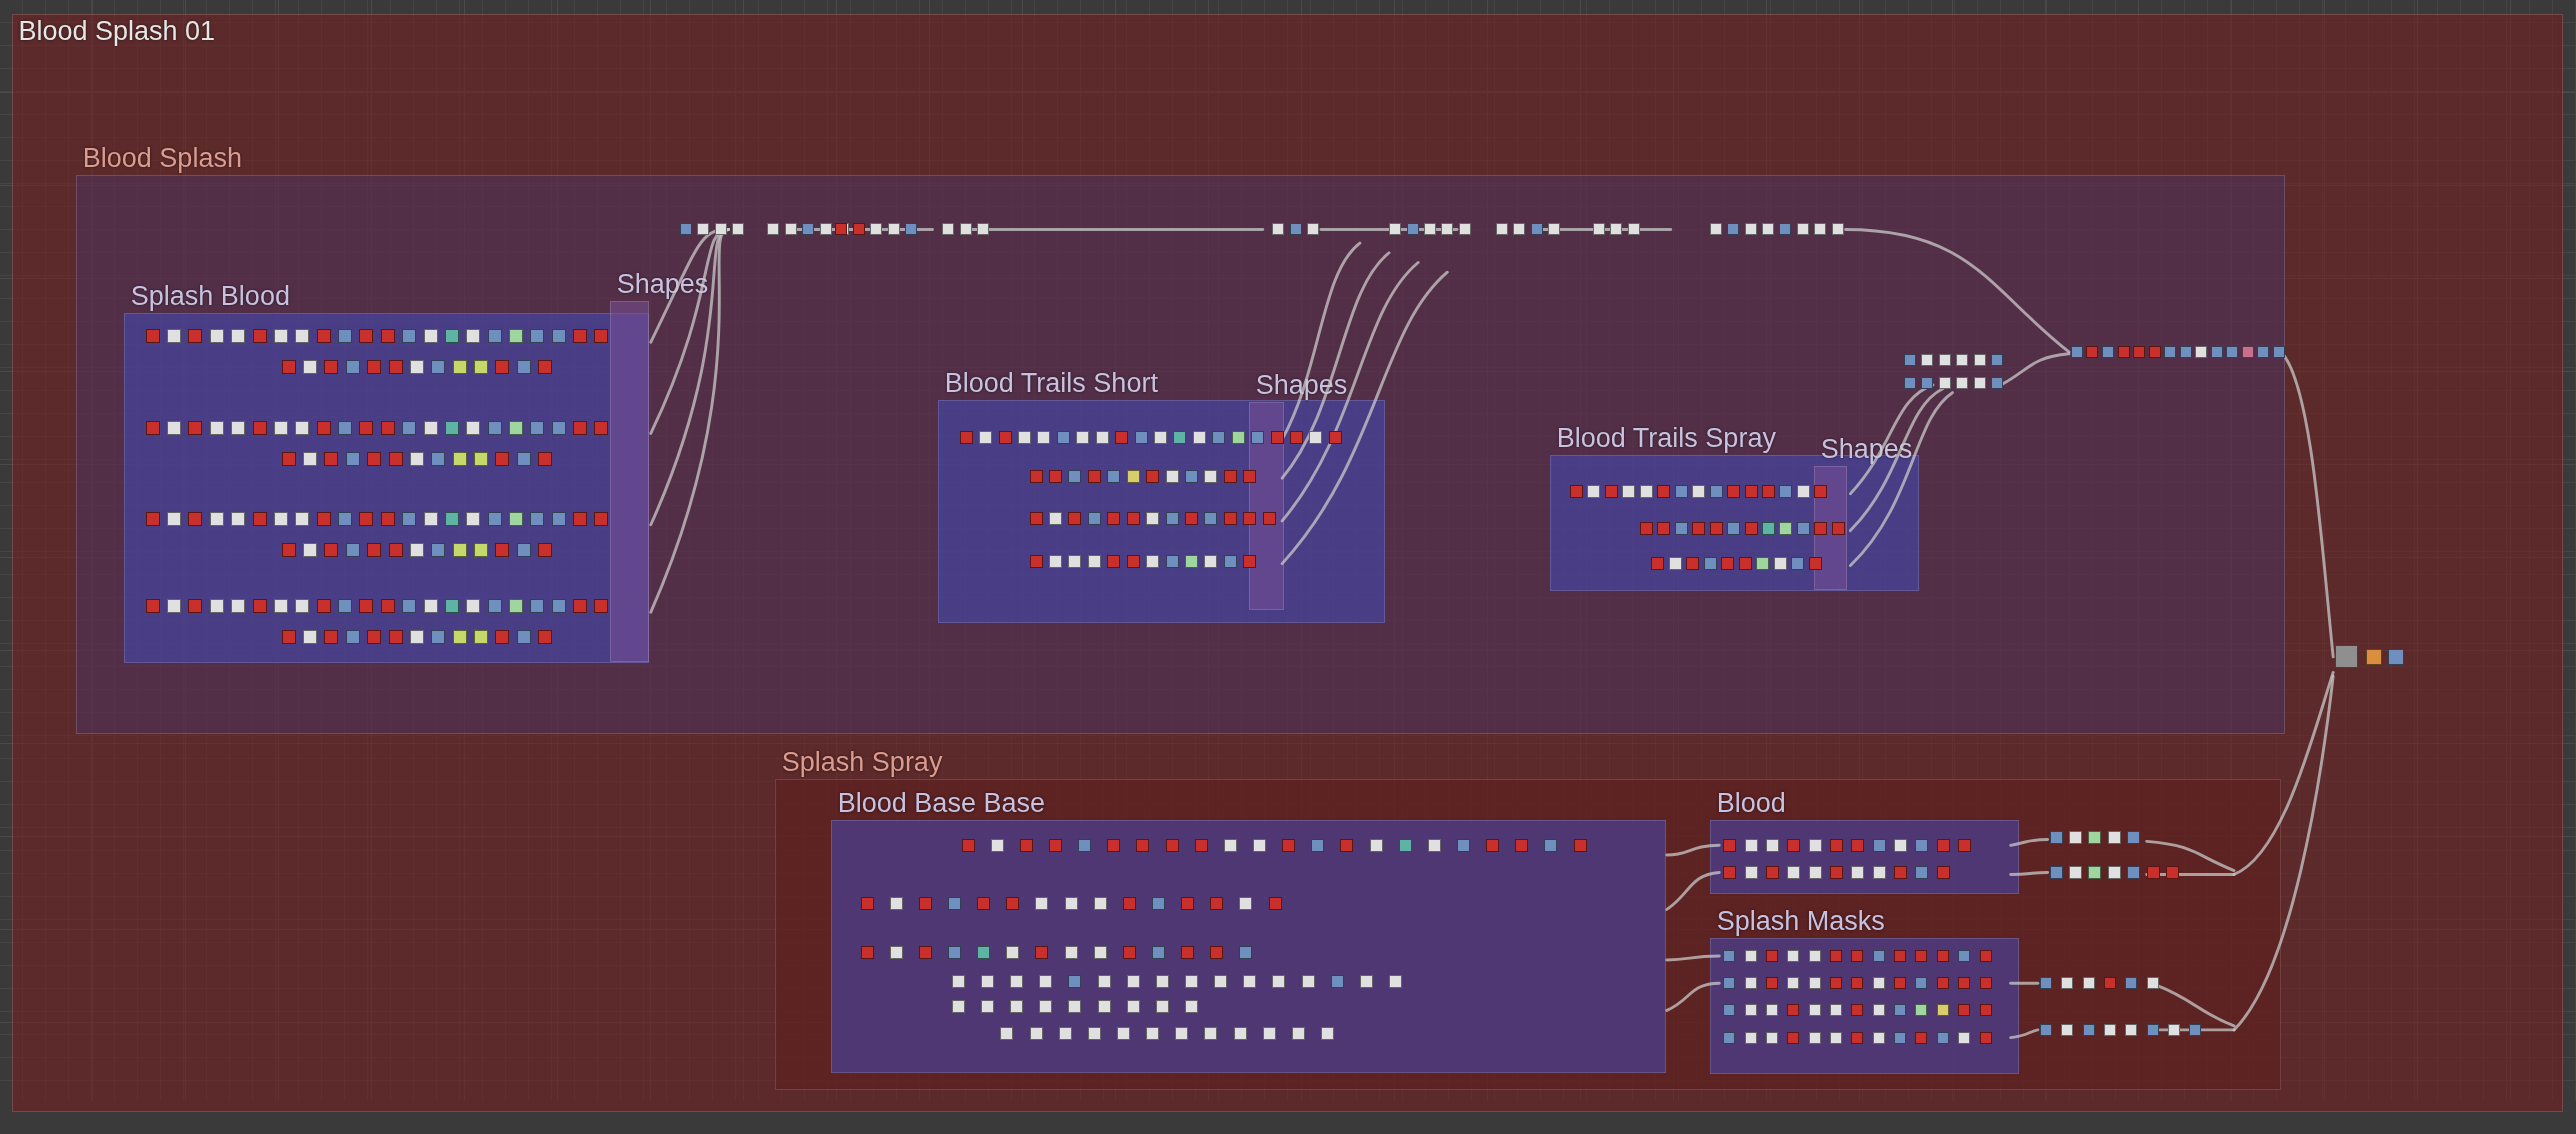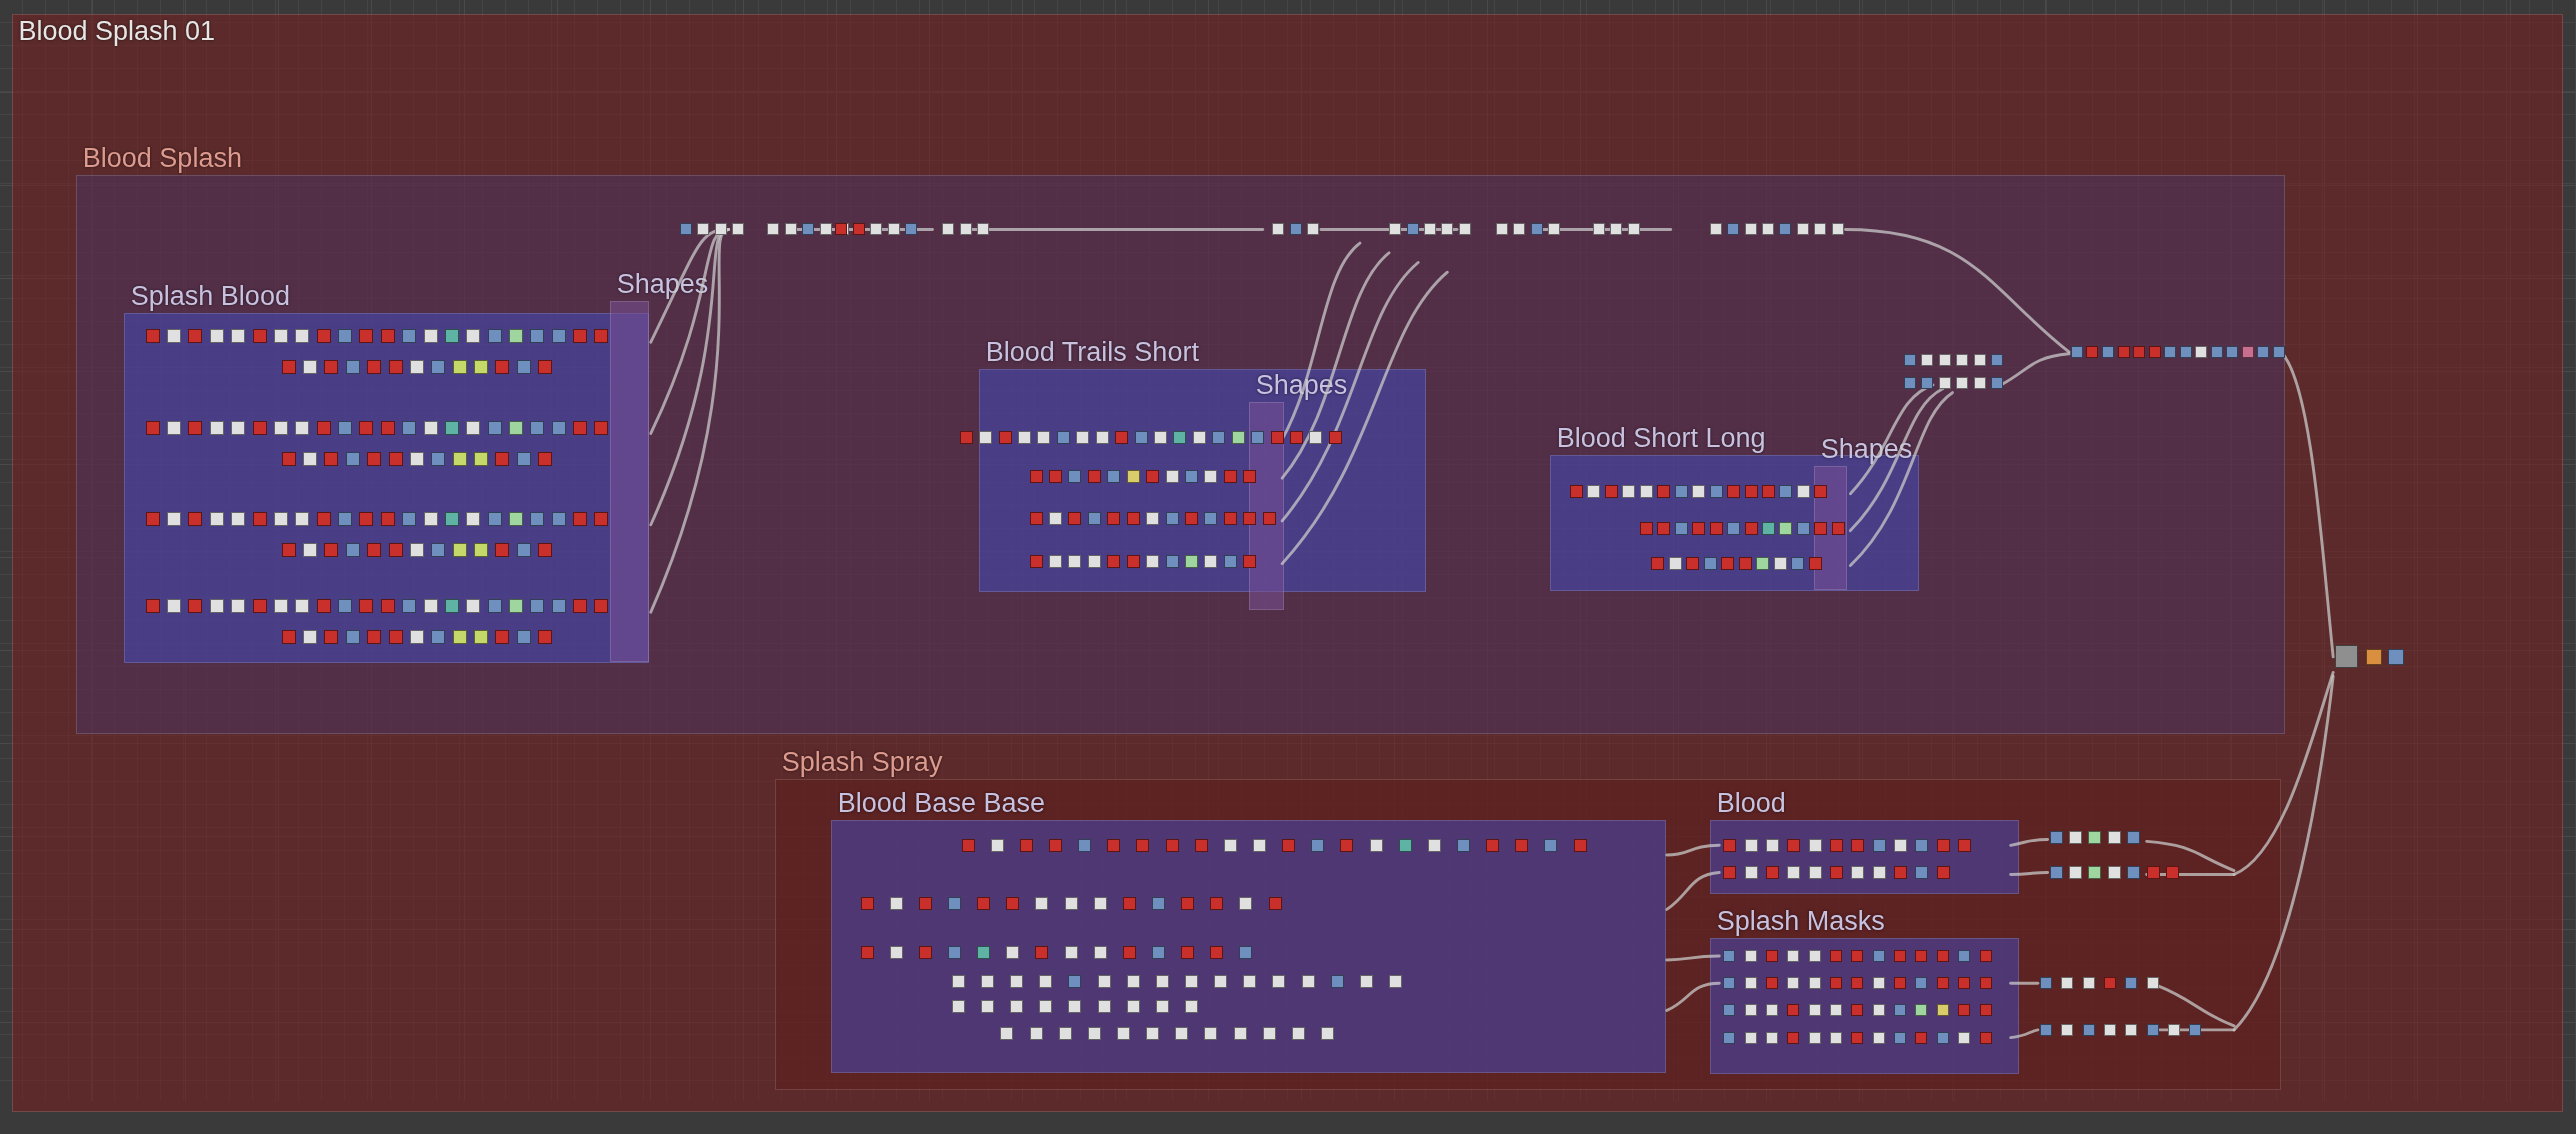--- a/index.html
+++ b/index.html
@@ -103,28 +103,28 @@
       </div>
       <div class="group" style="left: 76px; top: 175px; width: 2209px; height: 559px; background: rgba(70, 55, 115, 0.4);">
         <div class="group-title salmon">Blood Splash</div>
       </div>
       <div class="group" style="left: 124px; top: 313px; width: 525px; height: 350px; background: rgba(65, 75, 190, 0.52);">
         <div class="group-title pastel">Splash Blood</div>
       </div>
       <div class="group" style="left: 610px; top: 301px; width: 39px; height: 361px; background: rgba(120, 80, 150, 0.55);">
         <div class="group-title pastel">Shapes</div>
       </div>
-      <div class="group" style="left: 938px; top: 369px; width: 447px; height: 223px; background: rgba(65, 75, 190, 0.52); margin-left: 41px;">
+      <div class="group" style="left: 938px; top: 400px; width: 447px; height: 223px; background: rgba(65, 75, 190, 0.52);">
         <div class="group-title pastel">Blood Trails Short</div>
       </div>
       <div class="group" style="left: 1249px; top: 402px; width: 35px; height: 208px; background: rgba(120, 80, 150, 0.55);">
         <div class="group-title pastel">Shapes</div>
       </div>
       <div class="group" style="left: 1550px; top: 455px; width: 369px; height: 136px; background: rgba(65, 75, 190, 0.52);">
-        <div class="group-title pastel">Blood Short Long</div>
+        <div class="group-title pastel">Blood Trails Spray</div>
       </div>
       <div class="group" style="left: 1814px; top: 466px; width: 33px; height: 124px; background: rgba(120, 80, 150, 0.55);">
         <div class="group-title pastel">Shapes</div>
       </div>
       <div class="group" style="left: 775px; top: 779px; width: 1506px; height: 311px; background: rgba(95, 28, 28, 0.55);">
         <div class="group-title salmon">Splash Spray</div>
       </div>
       <div class="group" style="left: 831px; top: 820px; width: 835px; height: 253px; background: rgba(65, 75, 190, 0.52);">
         <div class="group-title pastel">Blood Base Base</div>
       </div>

